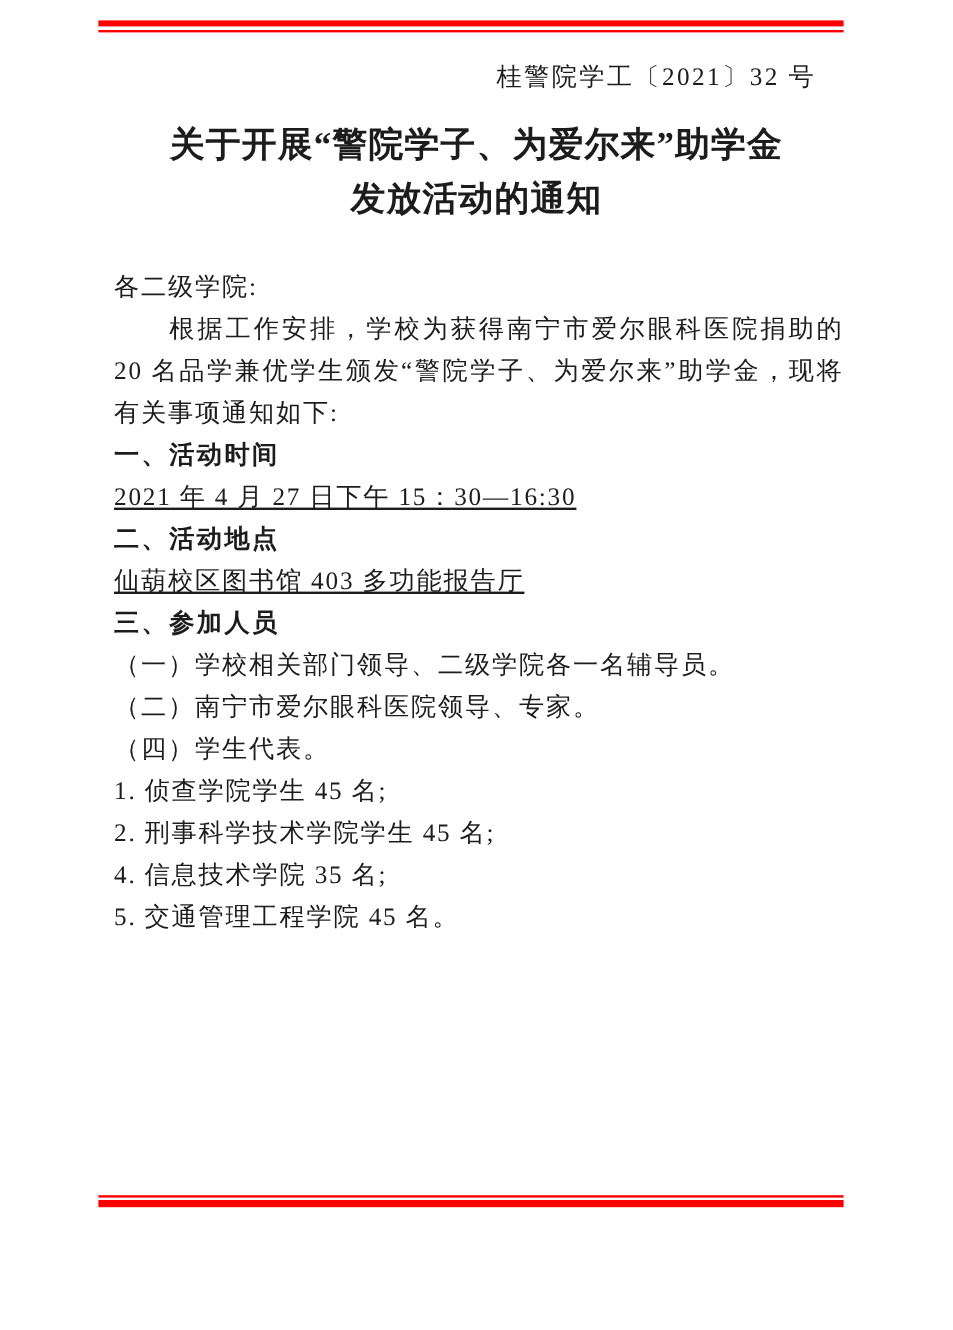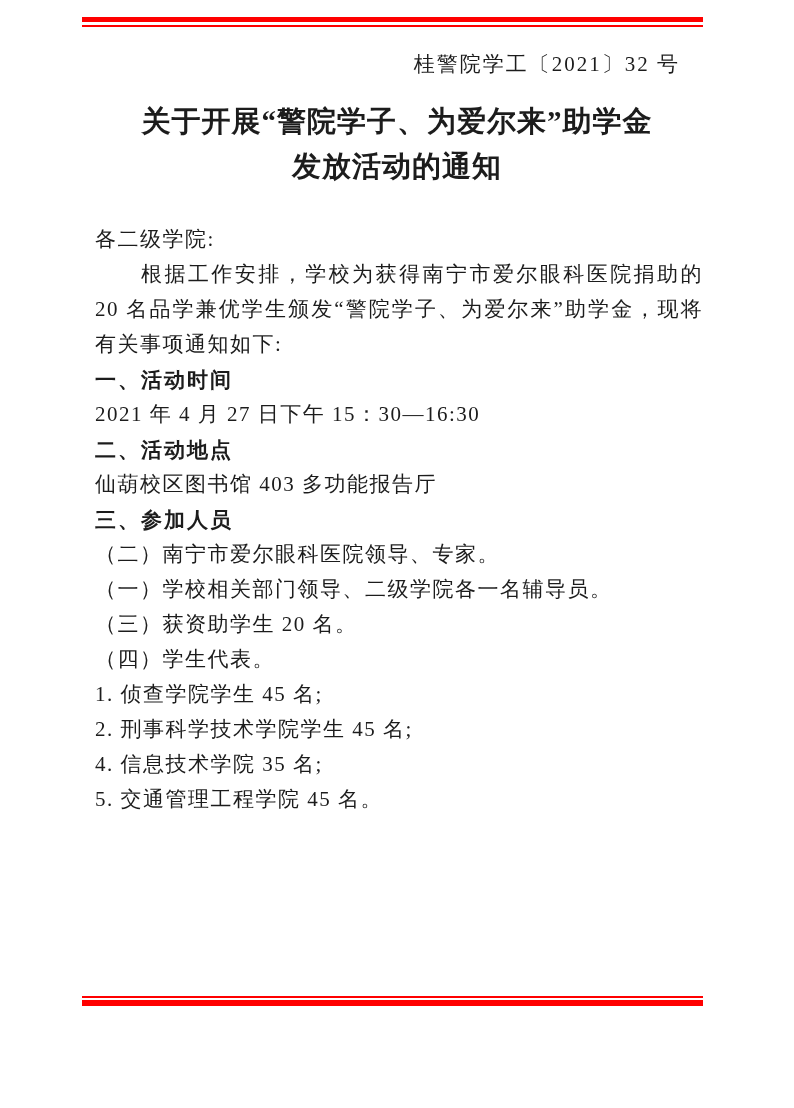--- a/index.html
+++ b/index.html
@@ -65,21 +65,21 @@
   .intro {
     text-indent: 46px;
     text-align: justify;
   }
   .sec-heading {
     padding-left: 45px;
     font-family: "Liberation Sans", "DejaVu Sans", sans-serif;
     font-weight: 700 !important;
     letter-spacing: 2px;
   }
-  .ind { padding-left: 45px; }
+  .ind { padding-left: 45px; text-decoration: underline; }
   .ind-item { padding-left: 40px; }
   .ind-num { padding-left: 57px; }
 </style>
 </head>
 <body>
 
 <div class="page">
 
 
   <div class="rule rule-top">
@@ -102,23 +102,22 @@
     <p class="intro">根据工作安排，学校为获得南宁市爱尔眼科医院捐助的 20 名品学兼优学生颁发“警院学子、为爱尔来”助学金，现将有关事项通知如下:</p>
 
     <h3 class="sec-heading">一、活动时间</h3>
     <p class="ind">2021 年 4 月 27 日下午 15：30—16:30</p>
 
     <h3 class="sec-heading">二、活动地点</h3>
     <p class="ind">仙葫校区图书馆 403 多功能报告厅</p>
 
     <h3 class="sec-heading">三、参加人员</h3>
 
+    <p class="ind-item">（一）学校相关部门领导、二级学院各一名辅导员。</p>
     <p class="ind-item">（二）南宁市爱尔眼科医院领导、专家。</p>
-    <p class="ind-item">（一）学校相关部门领导、二级学院各一名辅导员。</p>
-    <p class="ind-item">（三）获资助学生 20 名。</p>
     <p class="ind-item">（四）学生代表。</p>
 
     <p class="ind-num">1. 侦查学院学生 45 名;</p>
     <p class="ind-num">2. 刑事科学技术学院学生 45 名;</p>
     <p class="ind-num">4. 信息技术学院 35 名;</p>
     <p class="ind-num">5. 交通管理工程学院 45 名。</p>
 
   </div>
 
   <div class="rule rule-bottom">

